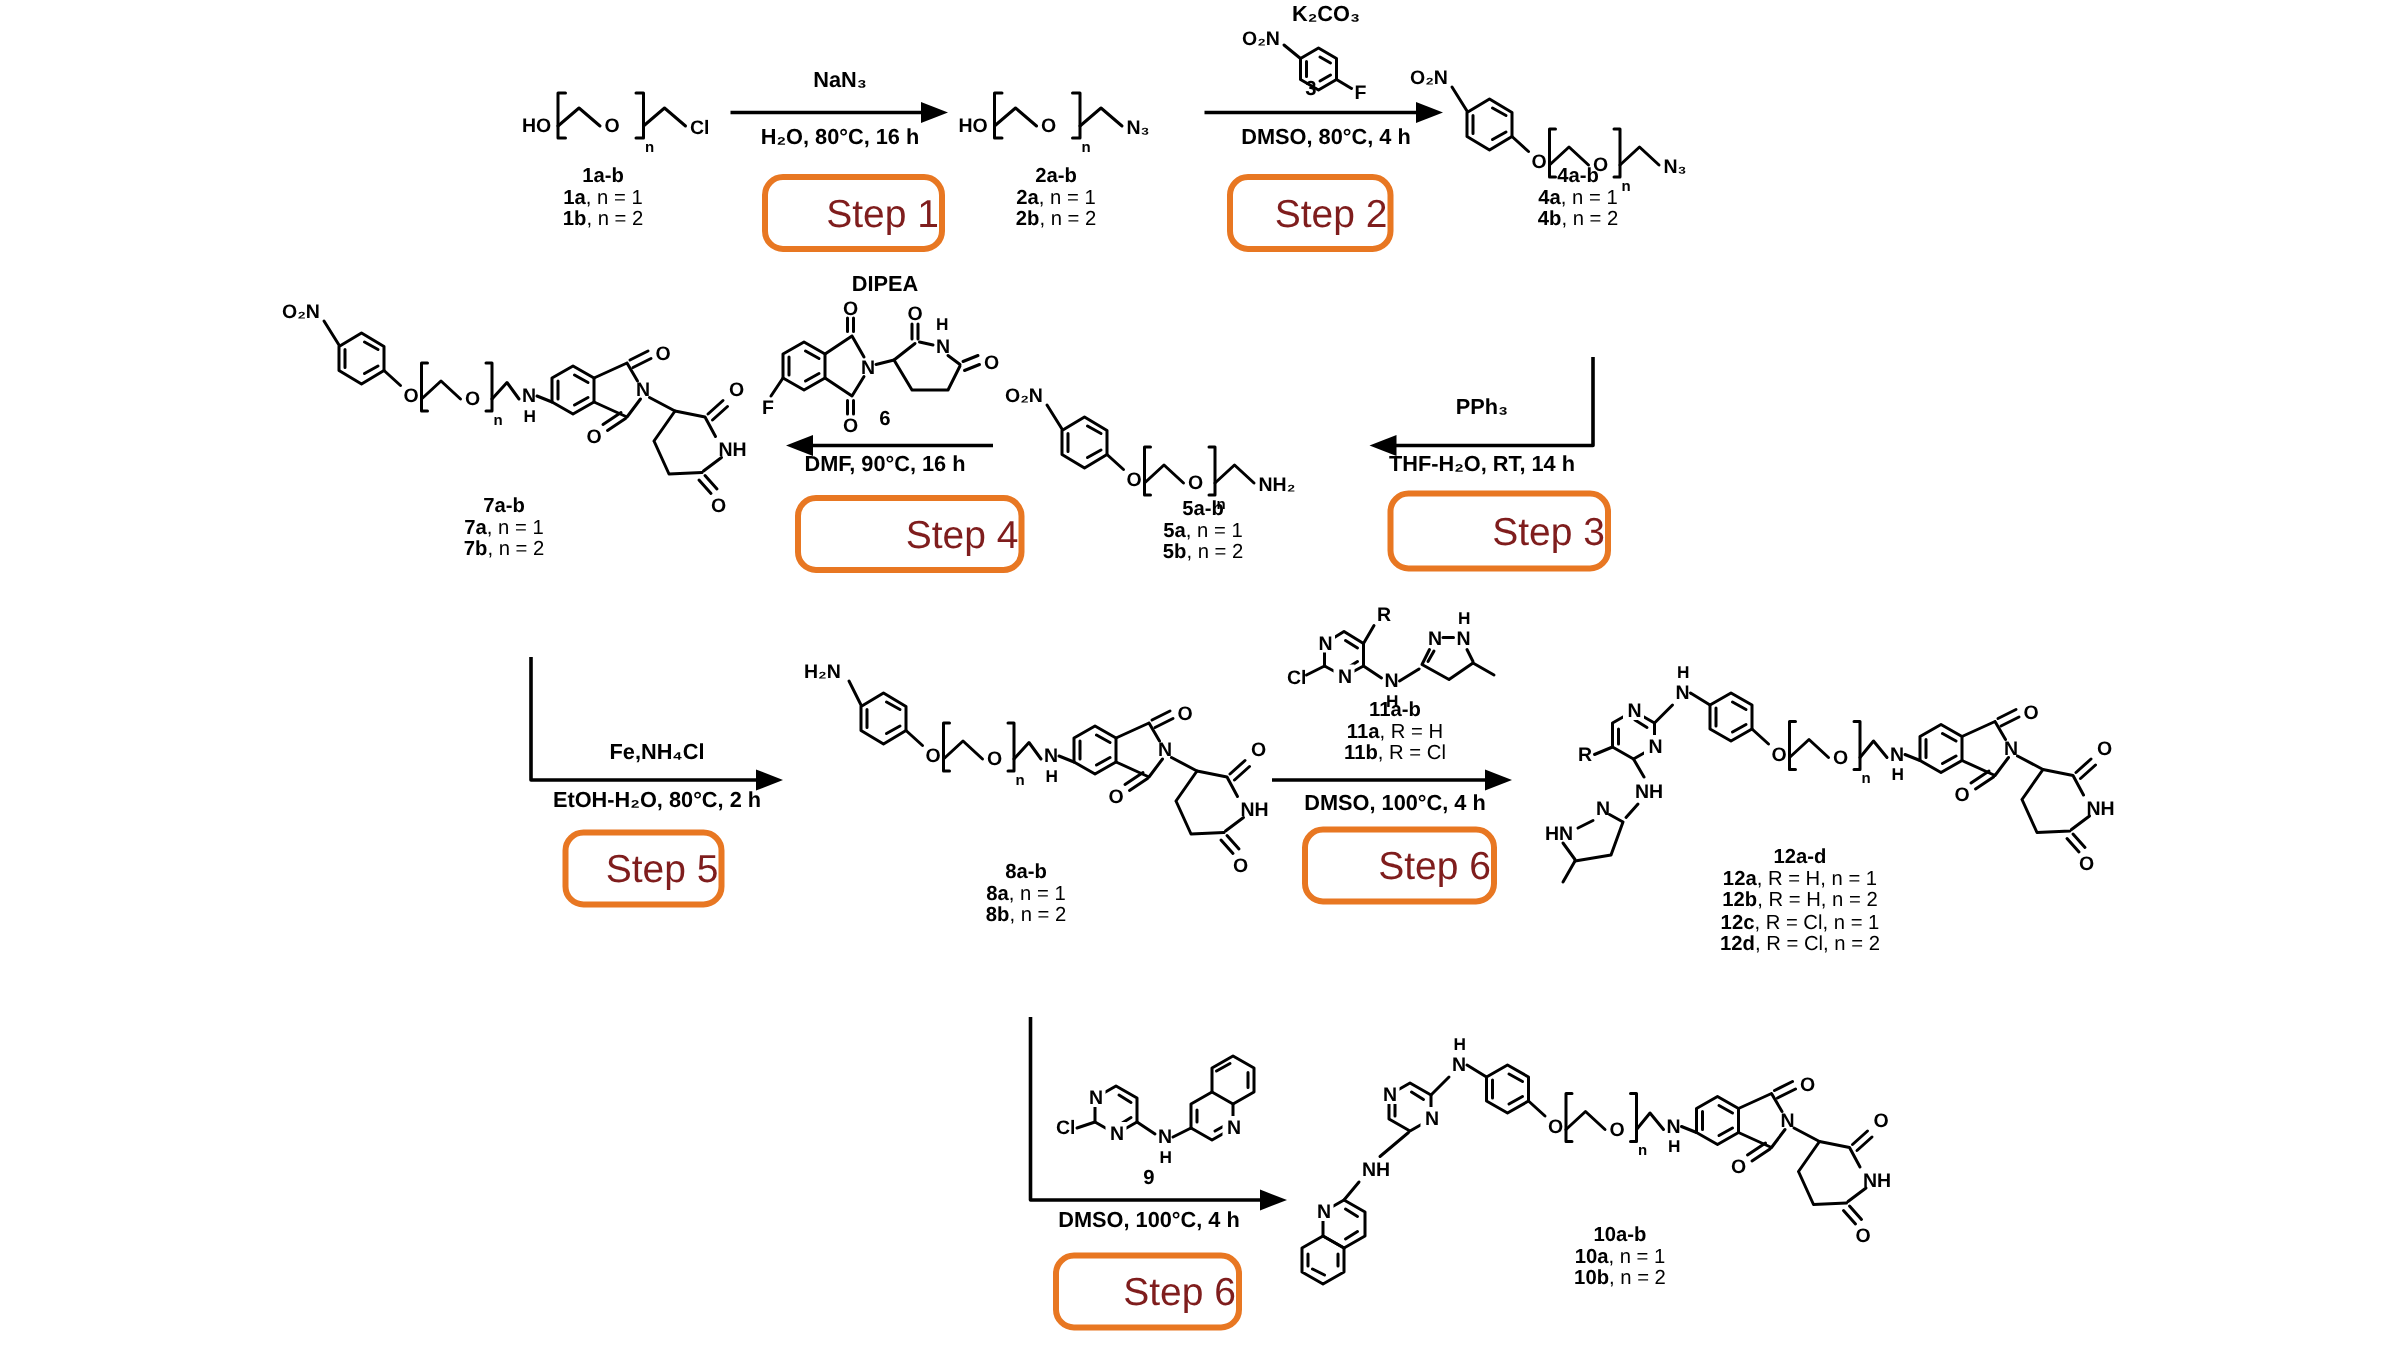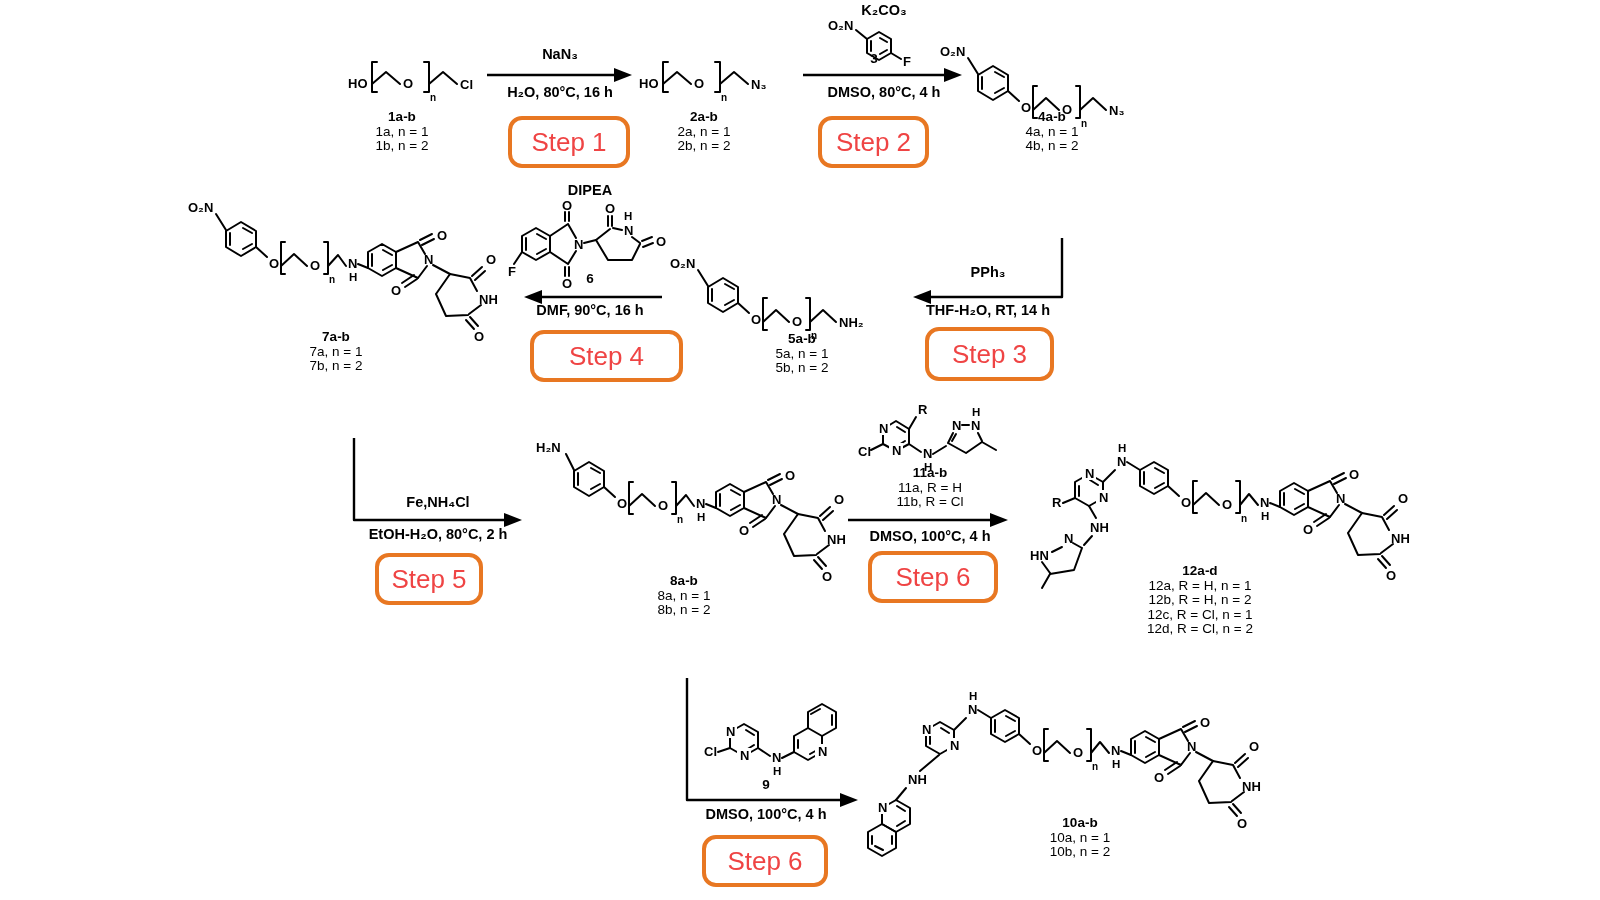--- a/index.html
+++ b/index.html
@@ -10,24 +10,24 @@
   svg.struct{position:absolute;overflow:visible}
   svg path.b, svg polyline.b{fill:none;stroke:#000;stroke-width:2;stroke-linecap:round;stroke-linejoin:round}
   svg path.arrow{fill:none;stroke:#000;stroke-width:2.4;stroke-linejoin:round}
   svg polygon.head{fill:#000}
   svg rect.wb{fill:#fff;stroke:none}
   svg text{font:700 13px "Liberation Sans","DejaVu Sans",sans-serif;fill:#000}
   svg text.sub{font-size:10px}
   svg text.sm{font-size:11.5px}
   .lbl{position:absolute;transform:translateX(-50%);text-align:center;font-size:13.5px;line-height:14.5px;white-space:nowrap}
   .lbl .t{font-weight:700}
-  .lbl b{font-weight:400}
+  .lbl b{font-weight:700}
   .cond{position:absolute;transform:translateX(-50%);text-align:left;font-weight:700;font-size:14.5px;white-space:nowrap}
-  .step{position:absolute;display:flex;align-items:center;justify-content:center;background:#fff;
-        border:4px solid var(--accent,#e87722);border-radius:14px;font-size:26px;color:#ef4444}
+  .step{position:absolute;display:flex;align-items:center;justify-content:flex-end;background:#fff;
+        border:4px solid var(--accent,#e87722);border-radius:14px;font-size:26px;color:#7f1d1d}
 </style>
 </head>
 <body>
 
 <div id="canvas">
 
   <svg width="0" height="0" class="abs" xmlns:xlink="http://www.w3.org/1999/xlink">
     <defs>
       <g id="thal-frag">
         <text x="0" y="40">N</text>
@@ -364,21 +364,21 @@
     <div><b>12c</b><span>, R = Cl, n = 1</span></div>
     <div><b>12d</b><span>, R = Cl, n = 2</span></div>
   </div>
 
   <div class="step" style="left:508px;top:116px;width:122px;height:52px">
       <span>Step 1</span>
     </div>
   <div class="step" style="left:818px;top:116px;width:111px;height:52px">
       <span>Step 2</span>
     </div>
-  <div class="step" style="left:925px;top:327px;width:129px;height:54px">
+  <div class="step" style="left:925px;top:327px;width:149px;height:54px">
       <span>Step 3</span>
     </div>
   <div class="step" style="left:530px;top:330px;width:153px;height:52px">
       <span>Step 4</span>
     </div>
   <div class="step" style="left:375px;top:553px;width:108px;height:52px">
       <span>Step 5</span>
     </div>
   <div class="step" style="left:868px;top:551px;width:130px;height:52px">
       <span>Step 6</span>

